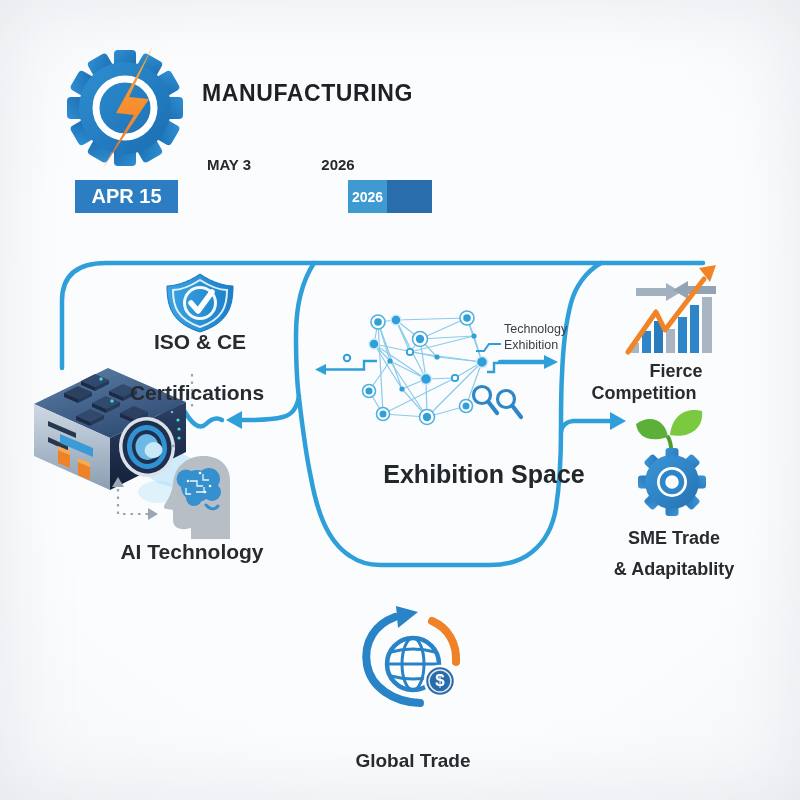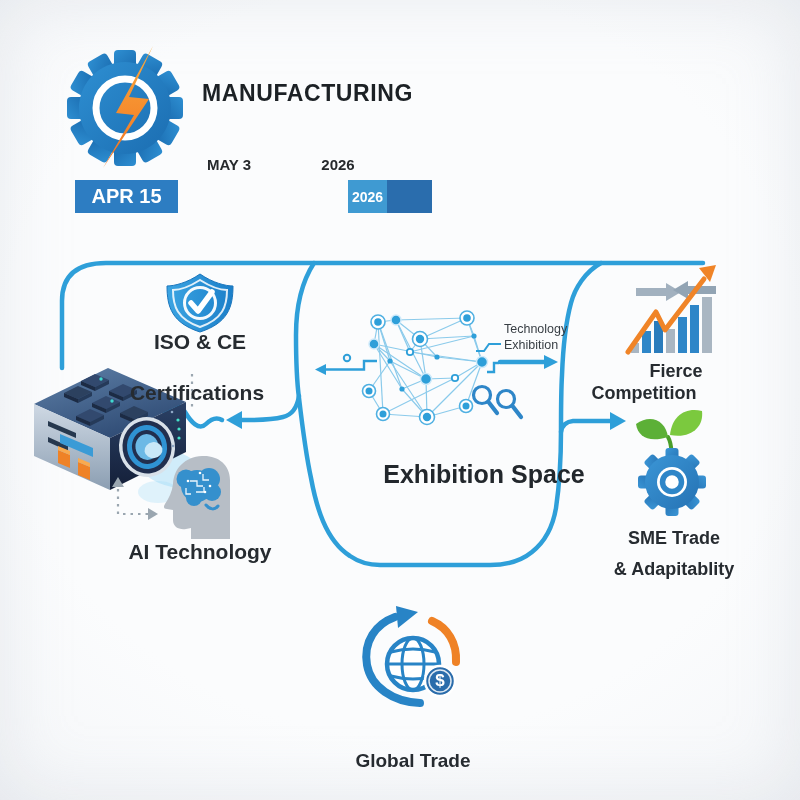--- a/index.html
+++ b/index.html
@@ -388,21 +388,21 @@
   <span>APR 15</span>
 </div>
 <div class="bar" style="left:348px;width:39px;background:#3f9ad2;font-size:14px;">
   <span>2026</span>
 </div>
 <div class="bar" style="left:387px;width:45px;background:#2a6dad;"></div>
 
 <div class="txt lbl ctr" style="left:200px;top:330px;">ISO &amp; CE</div>
 <div class="txt lbl ctr" style="left:197px;top:351px;margin-top:30px;">Certifications</div>
 
-<div class="txt lbl ctr" style="left:192px;top:540px;margin-left:8px;">AI Technology</div>
+<div class="txt lbl ctr" style="left:192px;top:540px;">AI Technology</div>
 
 <div class="txt lbl-lg ctr" style="left:444px;top:460px;font-size:25px;margin-left:40px;">Exhibition Space</div>
 
 <div class="txt ann" style="left:504px;top:322px;">Technology</div>
 <div class="txt ann" style="left:504px;top:338px;">Exhibition</div>
 
 <div class="txt lbl ctr" style="left:676px;top:361px;font-size:18px;">Fierce</div>
 <div class="txt lbl ctr" style="left:644px;top:383px;font-size:18px;">Competition</div>
 
 <div class="txt lbl ctr" style="left:674px;top:528px;font-size:18px;">SME Trade</div>

